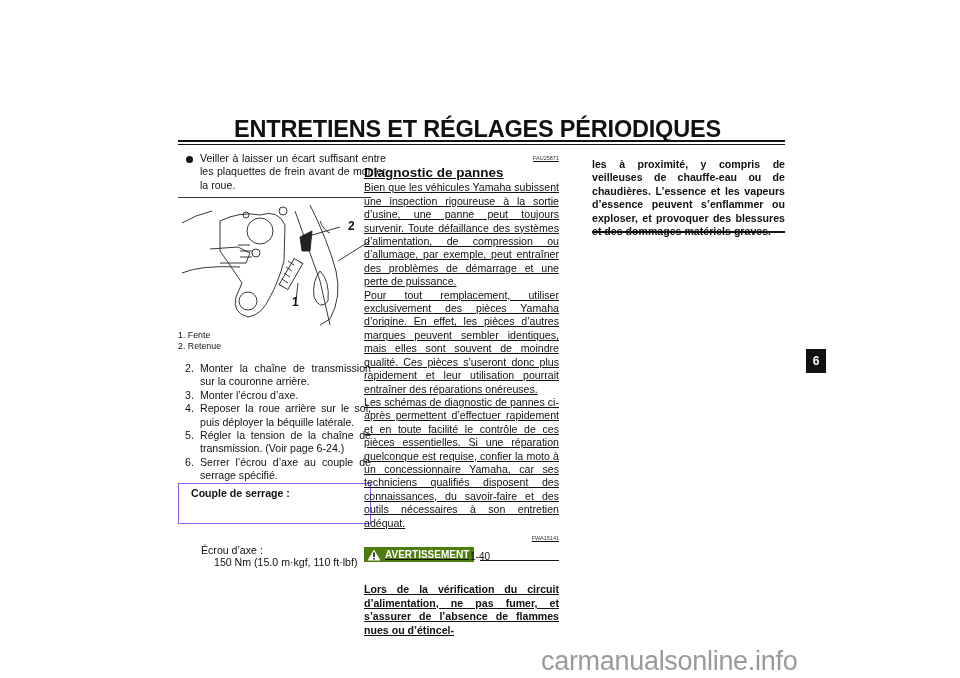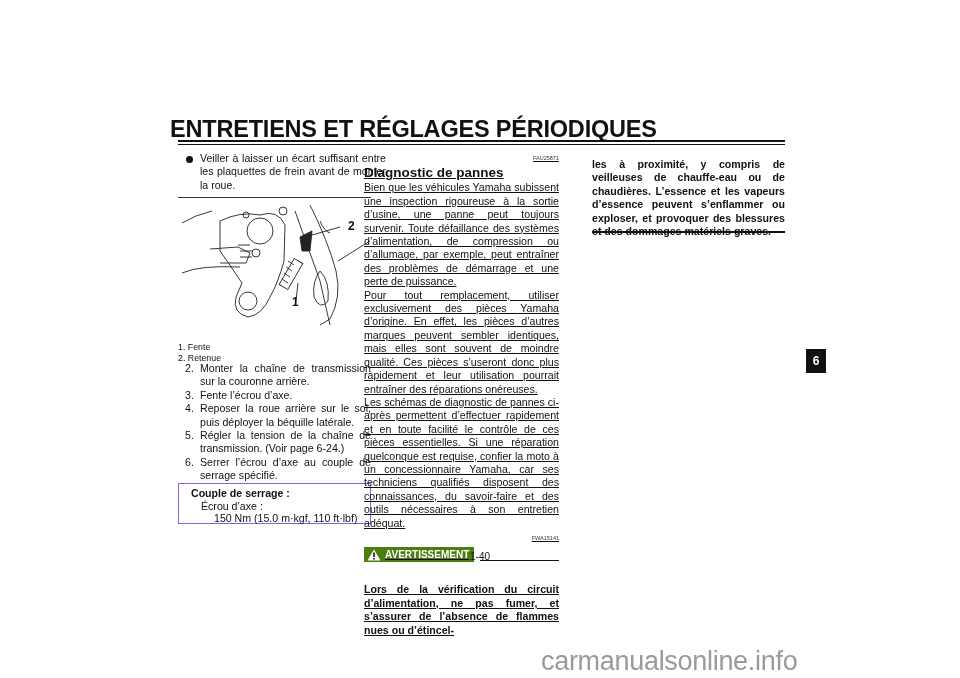--- a/index.html
+++ b/index.html
@@ -1,36 +1,36 @@
 <!DOCTYPE html>
 <html><head>
 <meta charset="utf-8">
 <style>
   html, body { margin:0; padding:0; background:#fff; }
   body { width:960px; height:678px; position:relative; overflow:hidden;
          font-family:"Liberation Sans", sans-serif; color:#111; }
   .abs { position:absolute; }
-  .title { left:170px; width:615px; top:116px; text-align:left; font-size:23.5px; font-weight:bold;
+  .title { left:170px; width:615px; top:116px; text-align:center; font-size:23.5px; font-weight:bold;
            letter-spacing:-0.2px; line-height:26px; }
   .hr1 { left:178px; width:607px; top:140px; height:2px; background:#111; }
   .hr2 { left:178px; width:607px; top:144px; height:1px; background:#111; }
   .col { font-size:10.6px; line-height:13.4px; text-align:justify; }
   .c1 { left:178px; width:193px; }
   .c2 { left:364px; width:195px;text-decoration:underline; }
   .c3 { left:592px; width:193px; }
   .bullet { top:152px; left:186px; width:186px; padding-left:14px; position:absolute; text-indent:0;}
   .bullet .dot { position:absolute; left:0; top:4px; width:7px; height:7px; border-radius:50%; background:#111; }
   .rule { height:1px; background:#333; }
   .cap { font-size:8.8px; line-height:11px; }
   ol.steps { margin:0; padding:0; list-style:none; }
   ol.steps li { position:relative; padding-left:22px; text-align:justify; }
   ol.steps li .n { position:absolute; left:7px; }
   .spec { left:178px; width:193px; top:483px; height:41px; border:1px solid #8b5cf6; font-size:10.6px; line-height:12.5px; box-sizing:border-box; padding:3px 0 0 12px; }
   .spec .h { font-weight:bold; }
-  .spec .l1 { padding-left:10px; }
+  .spec .l1 { padding-left:10px;margin-top:44px; }
   .spec .l2 { padding-left:23px; }
   .h2 { font-size:13.5px; font-weight:bold; line-height:16px; }
   .code { font-size:5.5px; color:#333; text-align:right; }
   .warn { background:#4d7c0f; color:#fff; font-weight:bold; font-size:10px; height:15px; line-height:15px; padding:0 5px 0 3px; display:flex; align-items:center; gap:4px; }
   .bold { font-weight:bold; }
   .tab6 { left:806px; top:349px; width:20px; height:24px; background:#111; color:#fff; font-weight:bold; font-size:12px; text-align:center; line-height:24px; }
   .pnum { left:430px; top:551px; width:100px; text-align:center; font-size:10px; }
   .wm { left:541px; top:646px; font-size:27px; color:#9a9a9a; letter-spacing:-0.3px; }
   .lbl { font-size:12px; font-weight:bold; }
 </style>
@@ -67,29 +67,29 @@
     <path d="M108 60 L114 64 M106 66 L112 70 M104 72 L110 76 M102 78 L108 82"></path>
     <path d="M120 36 L132 30 L130 50 L122 50 Z" fill="#222"></path>
     <path d="M132 34 L160 26"></path>
     <path d="M118 82 L116 100"></path>
     <path d="M140 20 Q144 30 150 32"></path>
   </svg>
   <span class="abs lbl" style="left:168px;top:18px;">2</span>
   <span class="abs lbl" style="left:112px;top:94px;">1</span>
 </div>
 
-<div class="abs cap" style="left:178px;top:342px;">
+<div class="abs cap" style="left:178px;top:330px;">
   <div>1. Fente</div>
   <div>2. Retenue</div>
 </div>
 
 <div class="abs col c1" style="top:362px;">
   <ol class="steps">
     <li><span class="n">2.</span><span>Monter la chaîne de transmission sur la couronne arrière.</span></li>
-    <li><span class="n">3.</span><span>Fente l’écrou d’axe.</span></li>
+    <li><span class="n">3.</span><span>Monter l’écrou d’axe.</span></li>
     <li><span class="n">4.</span><span>Reposer la roue arrière sur le sol, puis déployer la béquille latérale.</span></li>
     <li><span class="n">5.</span><span>Régler la tension de la chaîne de transmission. (Voir page 6-24.)</span></li>
     <li><span class="n">6.</span><span>Serrer l’écrou d’axe au couple de serrage spécifié.</span></li>
   </ol>
 </div>
 
 <div class="abs spec">
   <div class="h">Couple de serrage :</div>
   <div class="l1">Écrou d’axe :</div>
   <div class="l2">150 Nm (15.0 m·kgf, 110 ft·lbf)</div>

